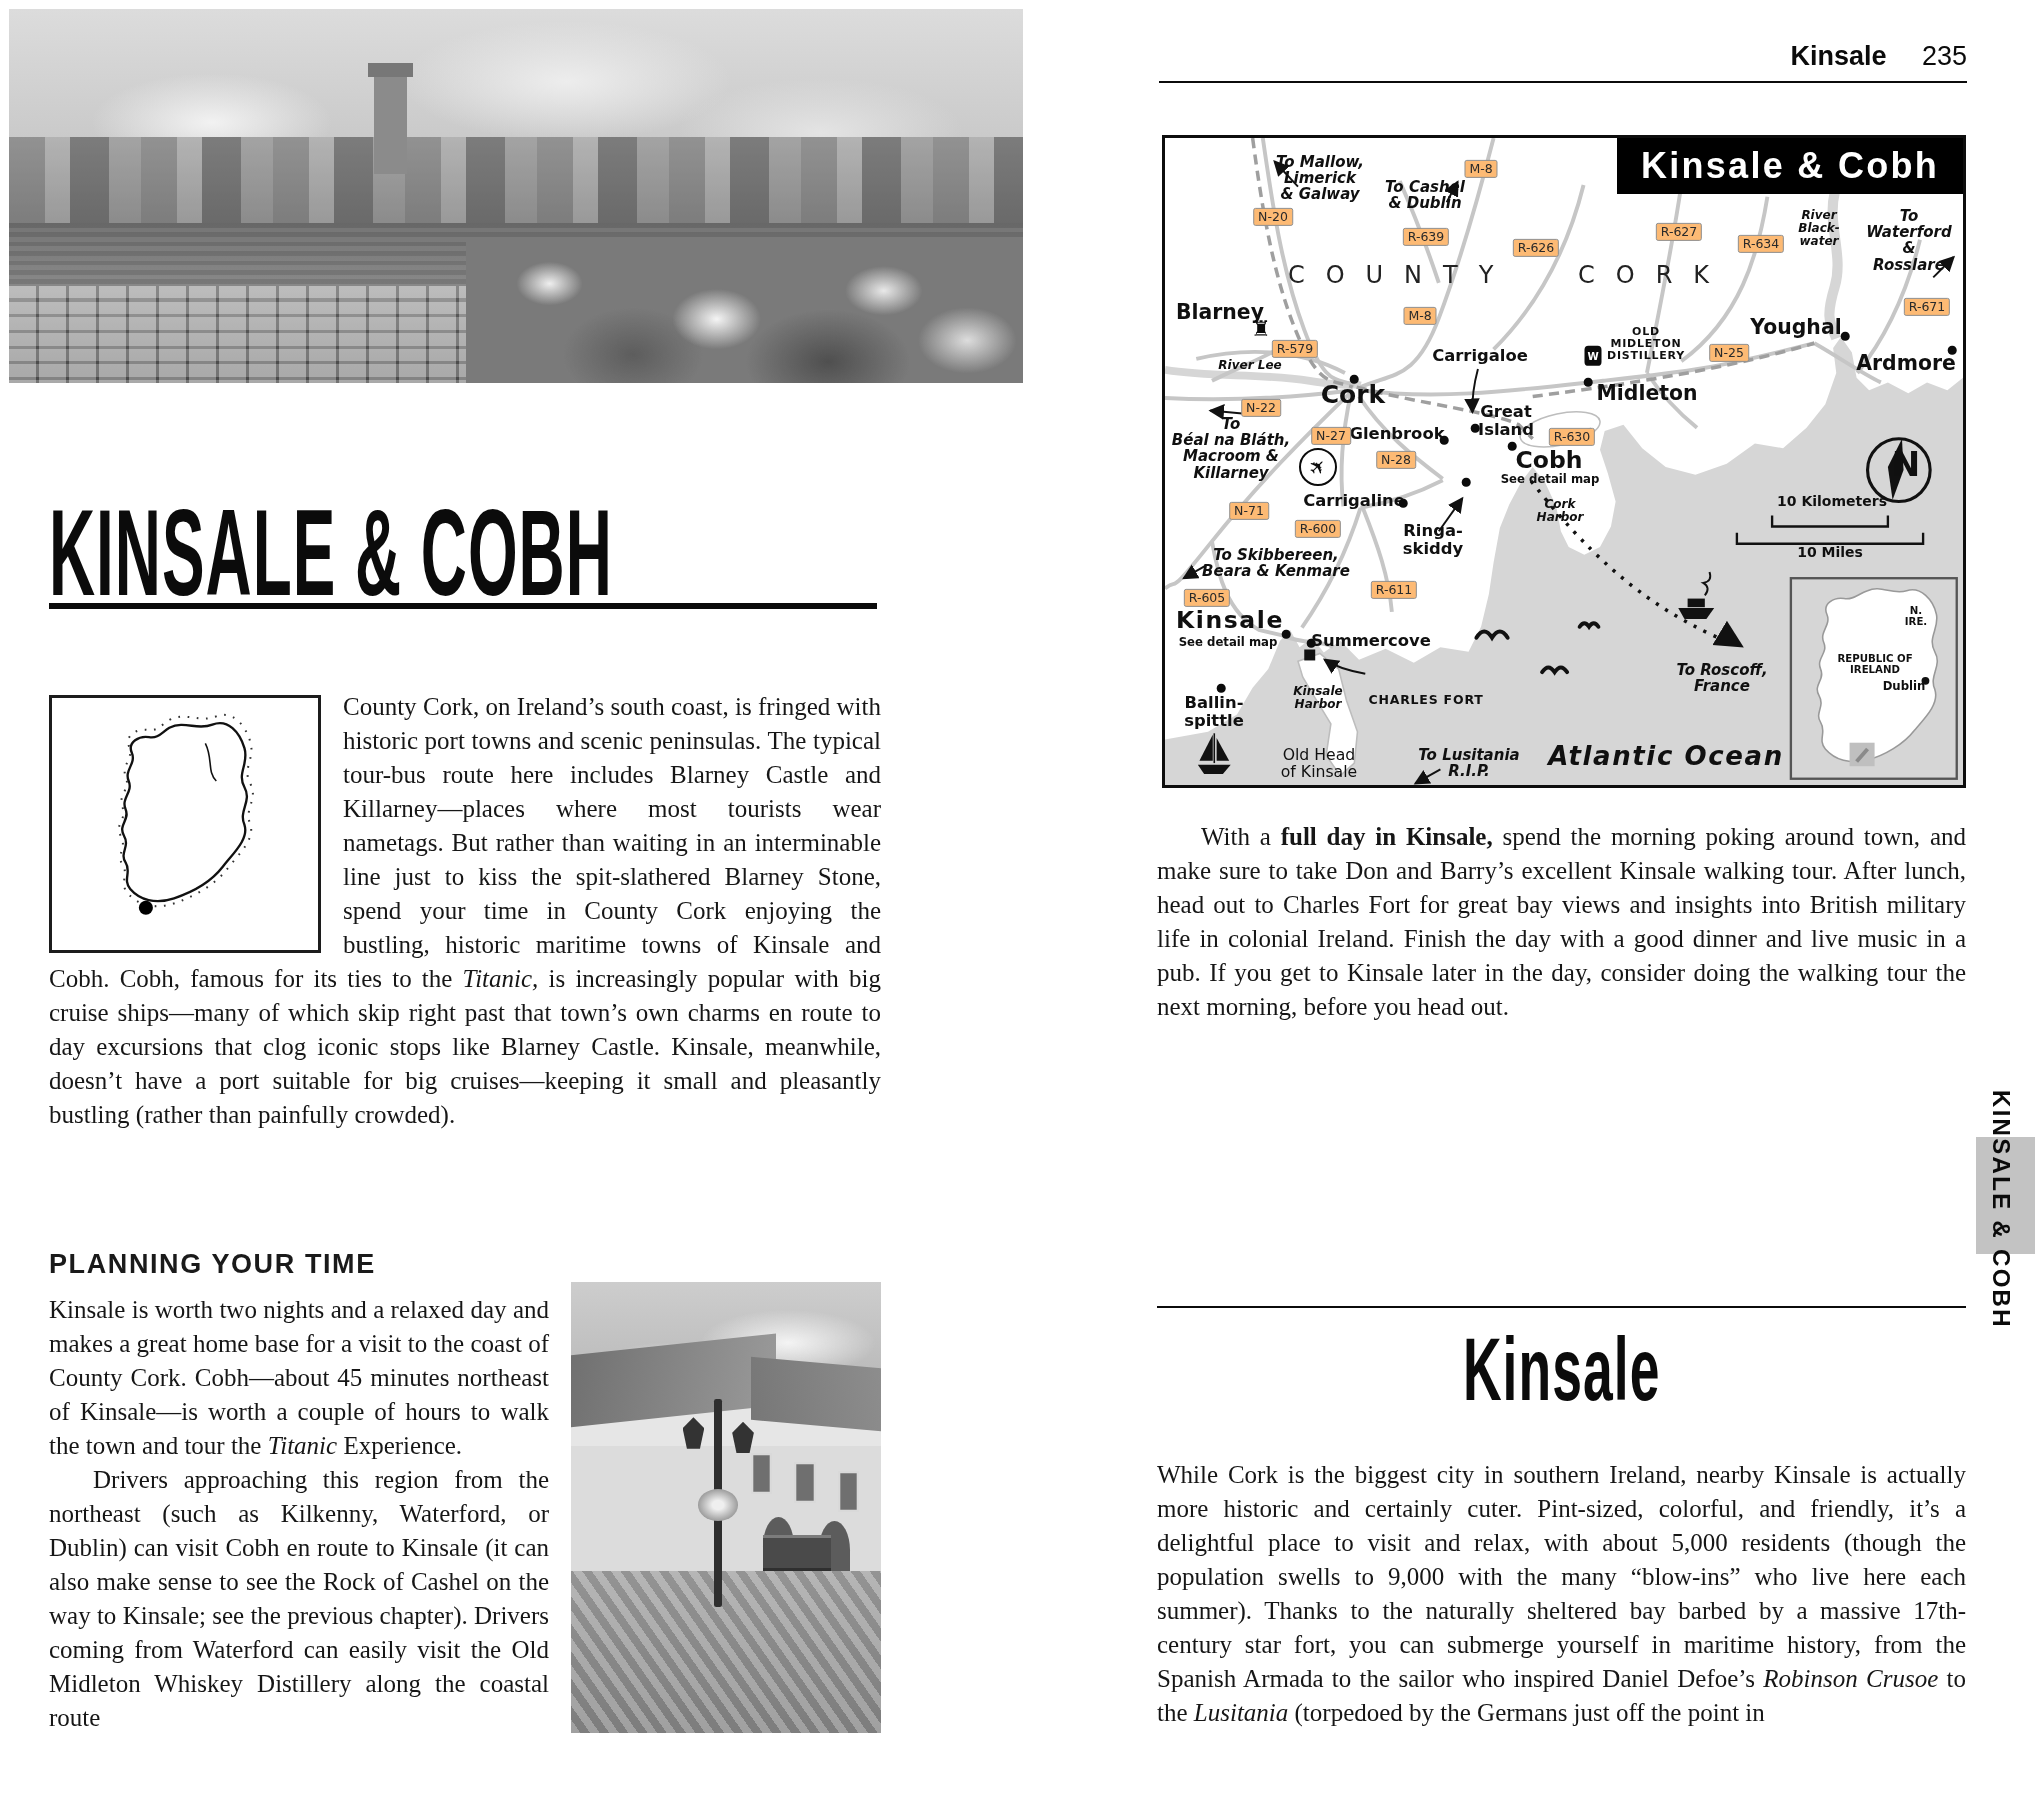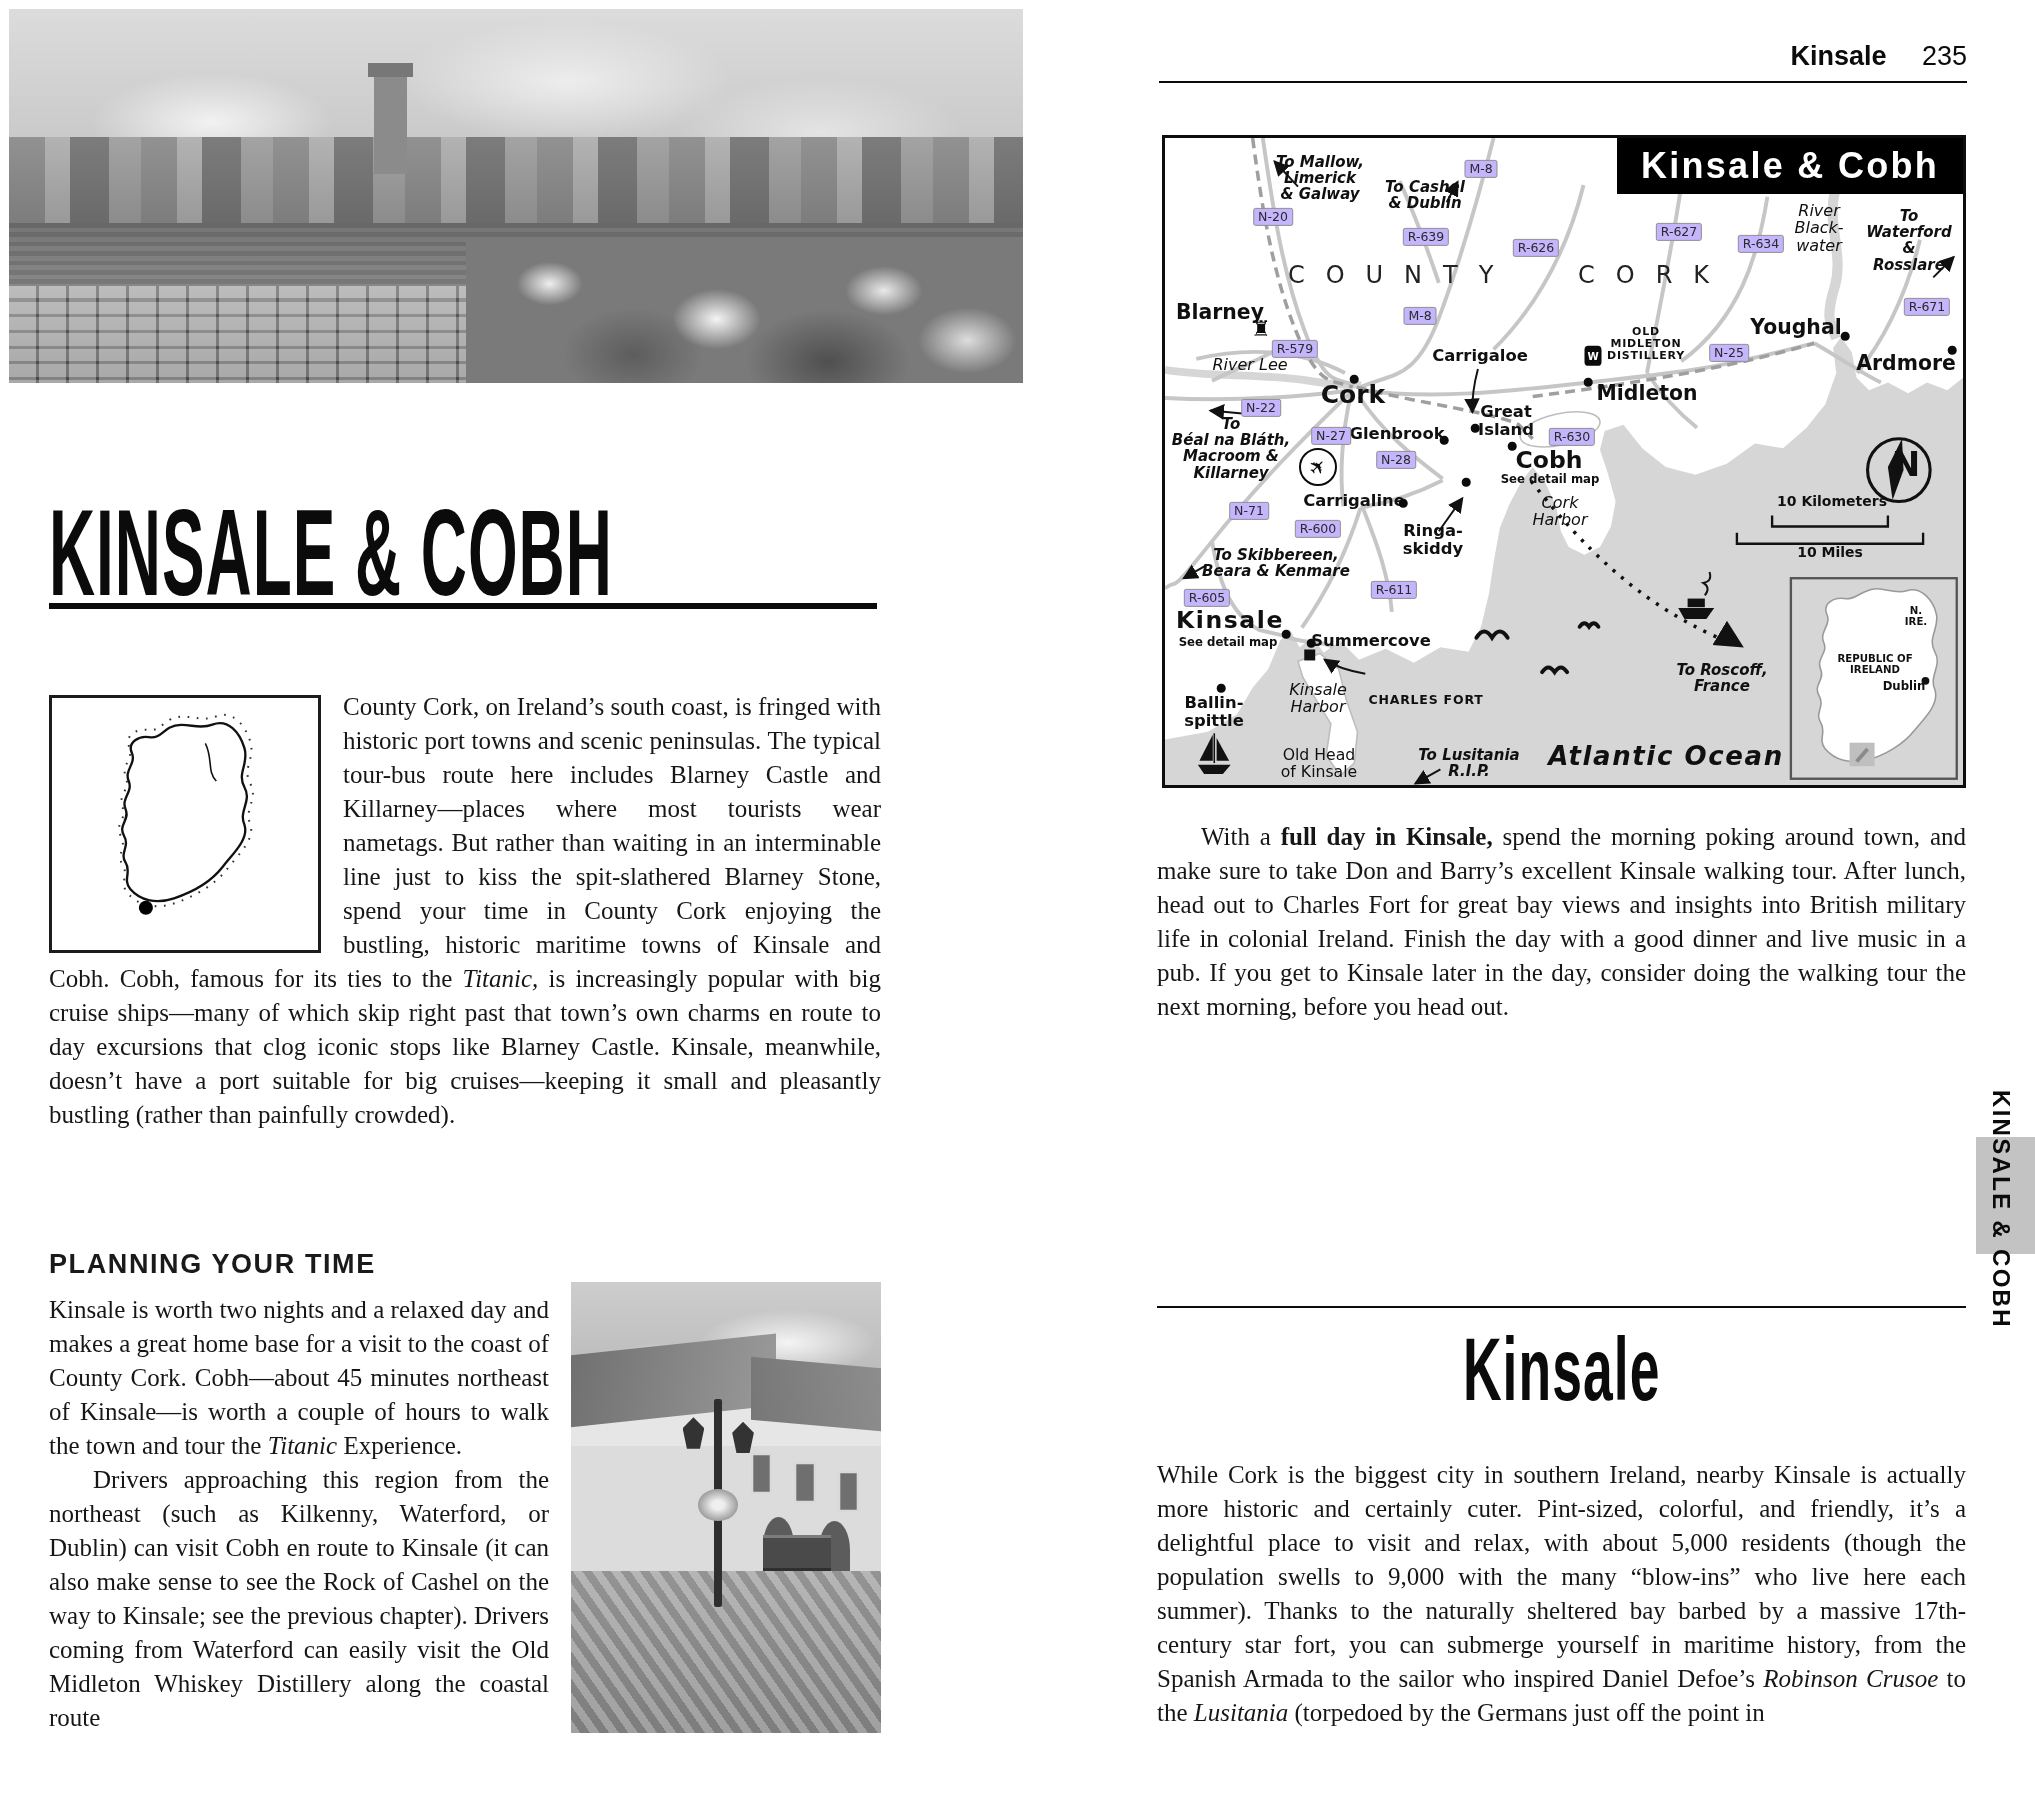--- a/index.html
+++ b/index.html
@@ -26,28 +26,28 @@
   #mapbox .banner{position:absolute;right:0;top:0;width:346px;height:56px;background:#000;z-index:5;
         display:flex;align-items:center;justify-content:center;}
   #mapbox .banner span{font-family:"Liberation Sans", sans-serif;font-weight:bold;font-size:36px;color:#fff;letter-spacing:2.3px;white-space:nowrap;}
   .mapsvg{position:absolute;left:0;top:0;width:100%;height:100%;}
   .ml{position:absolute;transform:translate(-50%,-50%);font-family:"DejaVu Sans", sans-serif;color:#101010;
       text-align:center;white-space:pre-line;line-height:1.08;z-index:4;}
   .town{font-weight:bold;font-size:16.4px;}
   .town-lg{font-weight:bold;font-size:20.4px;}
   .city{font-weight:bold;font-size:25px;}
   .dir{font-style:italic;font-weight:bold;font-size:15px;}
-  .water{font-style:italic;font-weight:normal;font-size:16px;}
+  .water{font-style:italic;font-weight:bold;font-size:12px;}
   .smallb{font-weight:bold;font-size:11.7px;}
   .mcaps{font-weight:bold;font-size:12.5px;letter-spacing:0.8px;}
   .ocean{font-style:italic;font-weight:bold;font-size:26px;letter-spacing:1.6px;}
   .county{font-size:24px;letter-spacing:21px;word-spacing:35px;color:#222;font-weight:normal;white-space:nowrap;}
   .scale-t{font-size:14px;font-weight:bold;}
   .inset-t{font-size:10.2px;font-weight:bold;}
-  .shield{position:absolute;transform:translate(-50%,-50%);background:#c4b5fd;border:1.6px solid #8f8f8f;border-radius:2.3px;
+  .shield{position:absolute;transform:translate(-50%,-50%);background:#fdba74;border:1.6px solid #8f8f8f;border-radius:2.3px;
           font-family:"DejaVu Sans", sans-serif;font-size:12.5px;color:#2a2a2a;padding:0 3.9px;line-height:1.3;z-index:4;white-space:nowrap;}
   .dot{position:absolute;width:8.6px;height:8.6px;border-radius:50%;background:#0b0b0b;transform:translate(-50%,-50%);z-index:4;}
   .map-icon{position:absolute;transform:translate(-50%,-50%);z-index:4;font-family:"DejaVu Sans", sans-serif;color:#0b0b0b;}
   .plane-circ{width:34px;height:34px;border:2.3px solid #0b0b0b;border-radius:50%;background:#fff;
               display:flex;align-items:center;justify-content:center;}
   .plane-circ span{font-size:20.4px;transform:rotate(-45deg);}
   .barrel{width:17px;height:20.4px;background:#0b0b0b;border-radius:3.9px;display:flex;align-items:center;justify-content:center;}
   .barrel span{color:#fff;font-size:10.2px;font-weight:bold;}
   .castle{font-size:22px;line-height:1;}
   

